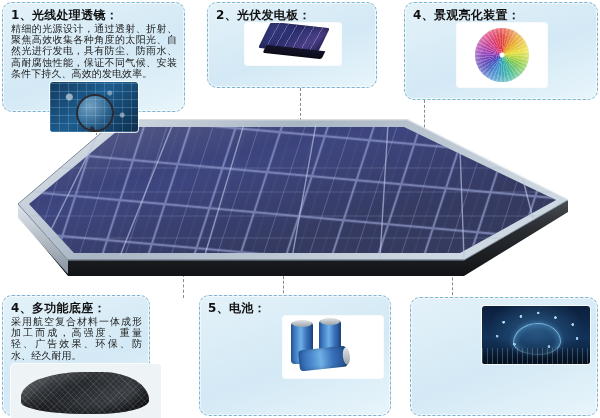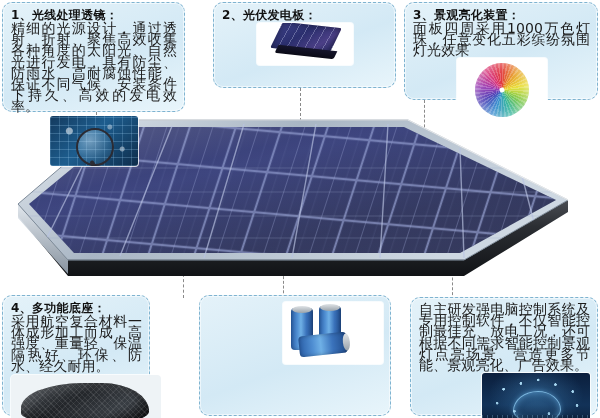--- a/index.html
+++ b/index.html
@@ -27,39 +27,39 @@
   .ptitle{
     font-weight:bold;
     font-size:12px;
     color:#111;
     letter-spacing:.3px;
     margin:0 0 2px 0;
     line-height:12px;
     white-space:nowrap;
   }
   .pbody{
-    font-size:14px;
+    font-size:10px;
     color:#1c1c1c;
     line-height:11.2px;
     letter-spacing:.1px;
     margin:0;
     text-align:justify;
   }
   .thumb{
     margin-top:3px;
     border-radius:3px;
     overflow:hidden;
     position:relative;
     background:#fff;
     box-shadow:0 0 0 1px rgba(255,255,255,.8);
   }
 
   
   #panel1{left:2px;  top:2px;   width:183px; height:110px;}
-  #panel2{left:213px;top:2px;   width:183px; height:86px;}
+  #panel2{left:207px;top:2px;   width:170px; height:86px;}
   #panel3{left:404px;top:2px;   width:194px; height:98px;}
   #panel4{left:2px;  top:295px; width:148px; height:121px;}
   #panel5{left:199px;top:295px; width:192px; height:121px;}
   #panel6{left:410px;top:297px; width:188px; height:119px;}
 
   
   .th-lens{width:88px;height:50px;margin:3px auto 0;}
   .lens-bg{
     position:absolute;inset:0;
     background:
@@ -289,51 +289,50 @@
 
   <div class="panel" id="panel2">
     <div class="ptitle">2、光伏发电板：</div>
     <div class="thumb th-cell">
       <div class="cell-top"></div>
       <div class="cell-side"></div>
     </div>
   </div>
 
   <div class="panel" id="panel3">
-    <div class="ptitle">3、景观亮化装置：</div>
-    <div class="pbody">面板四周采用1000万色灯珠，任意变化五彩缤纷氛围灯光效果</div>
+    <div class="ptitle">4、景观亮化装置：</div>
     <div class="thumb th-wheel">
       <div class="wheel"></div>
     </div>
   </div>
 
   <div class="panel" id="panel4">
     <div class="ptitle">4、多功能底座：</div>
-    <div class="pbody">采用航空复合材料一体成形加工而成，高强度、重量轻、保温隔热好、环保、防水、经久耐用。</div>
+    <div class="pbody">采用航空复合材料一体成形加工而成，高强度、重量轻、广告效果、环保、防水、经久耐用。</div>
     <div class="thumb th-carbon">
       <div class="carbon-shape"></div>
     </div>
   </div>
 
   <div class="panel" id="panel5">
+    <div class="ptitle">5、电池：</div>
     <div class="thumb th-batt">
       <div class="bcell b1">
           <span class="bcap"></span>
         </div>
       <div class="bcell b2">
           <span class="bcap"></span>
         </div>
       <div class="bcell b3">
           <span class="bcap"></span>
         </div>
     </div>
   </div>
 
   <div class="panel" id="panel6">
-    <div class="pbody">自主研发强电脑控制系统及专用控制软件，不仅智能控制最佳充、放电工况，还可根据不同需求智能控制景观灯点亮场景、营造更多节能、景观亮化、广告效果。</div>
     <div class="thumb th-ai">
       <div class="ai-sky"></div>
       <div class="ai-brain"></div>
       <div class="ai-dots"></div>
       <div class="ai-city"></div>
     </div>
   </div>
 
 </div>
 

